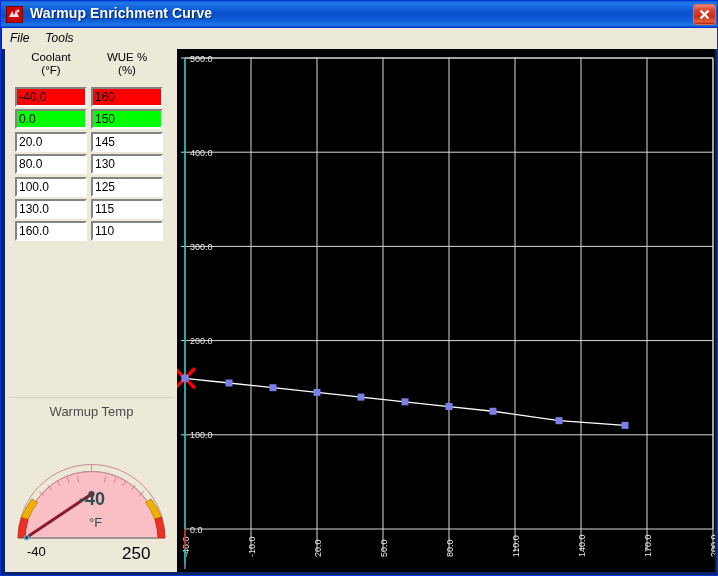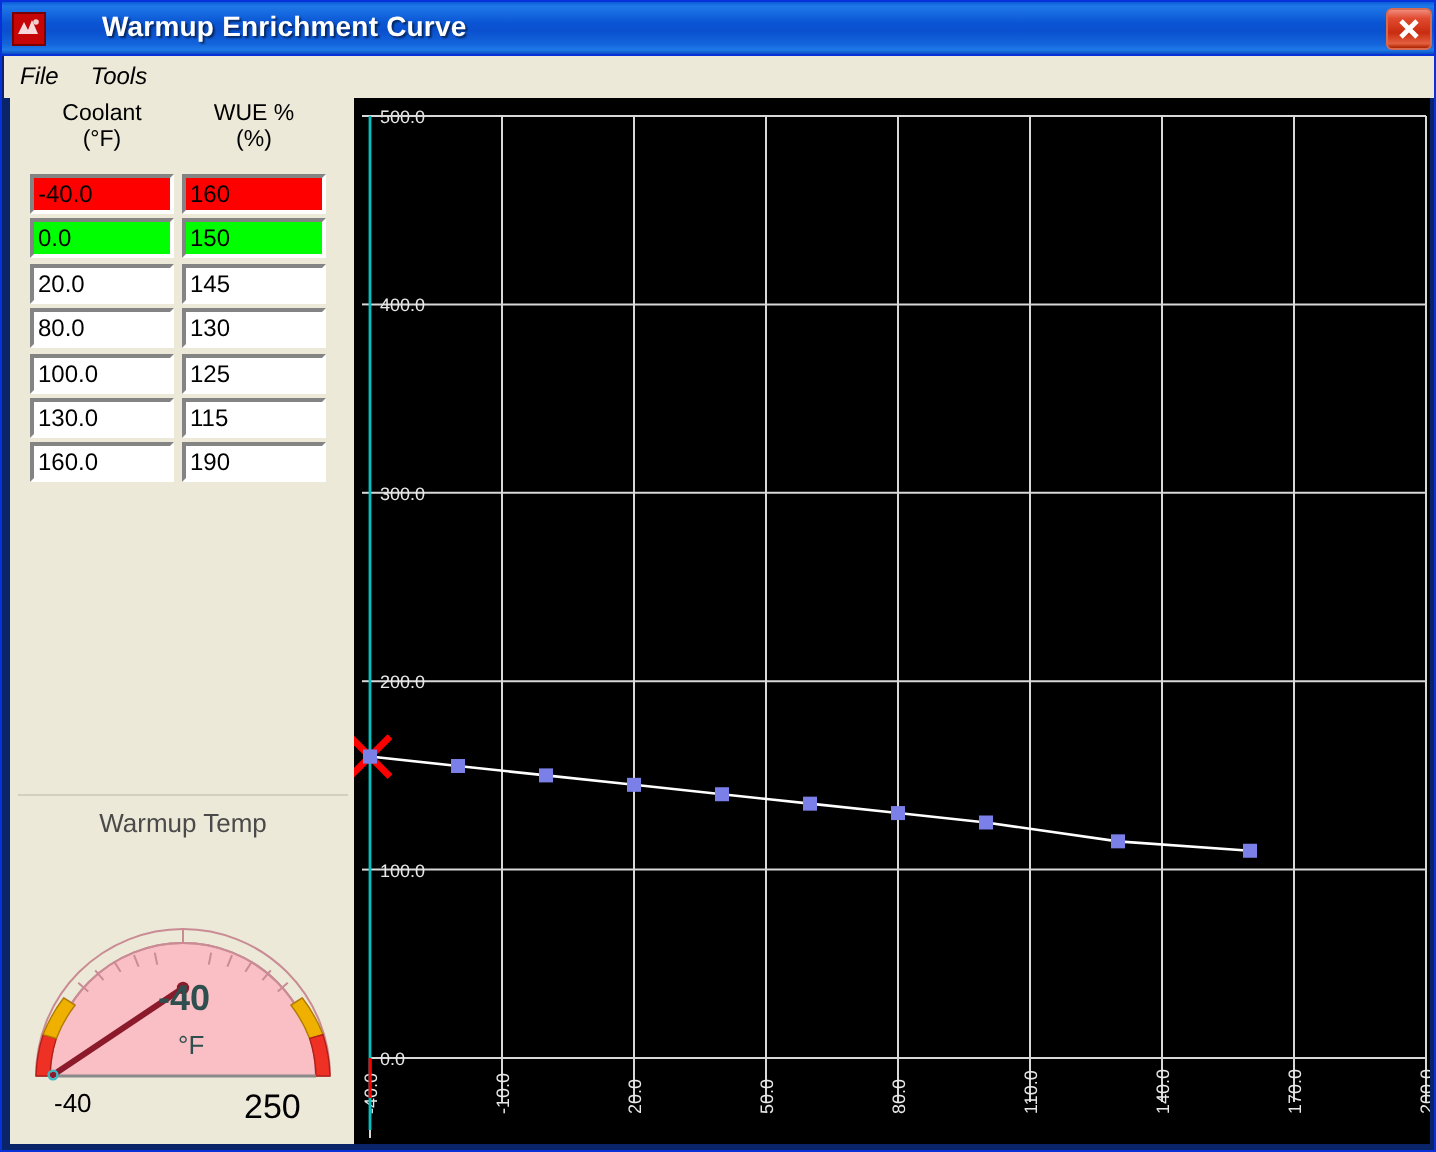--- a/index.html
+++ b/index.html
@@ -47,21 +47,20 @@
   .title-icon svg { display: block; }
   .title-text {
     position: absolute;
     left: 29px; top: 4px;
     color: #ffffff;
     font-size: 14px;
     font-weight: bold;
     letter-spacing: 0.1px;
     text-shadow: 1px 1px 1px rgba(0,0,0,0.55);
     white-space: nowrap;
-    margin-left: 21px;
   }
   .close-btn {
     position: absolute;
     right: 3px; top: 3px;
     width: 23px; height: 21px;
     background: linear-gradient(to bottom, #f08a7c 0%, #e14b30 22%, #c92c10 60%, #e2603f 88%, #ad2200 100%);
     border: 1px solid #d86a52;
     border-radius: 3px;
     box-sizing: border-box;
     cursor: pointer;
@@ -275,21 +274,21 @@
           <div class="grid-row">
             <div class="cell c0">100.0</div>
             <div class="cell c1">125</div>
           </div>
           <div class="grid-row">
             <div class="cell c0">130.0</div>
             <div class="cell c1">115</div>
           </div>
           <div class="grid-row">
             <div class="cell c0">160.0</div>
-            <div class="cell c1">190</div>
+            <div class="cell c1">110</div>
           </div>
         </div>
       </div>
 
       <div class="gauge-panel">
         <div class="gauge-title">Warmup Temp</div>
         <svg class="gauge-svg" width="165" height="140" viewBox="0 0 165 140">
 
           <path d="M 16 118 A 66.5 66.5 0 0 1 149 118 Z" fill="#f9bfc4" stroke="#c98b94" stroke-width="1"></path>
 

